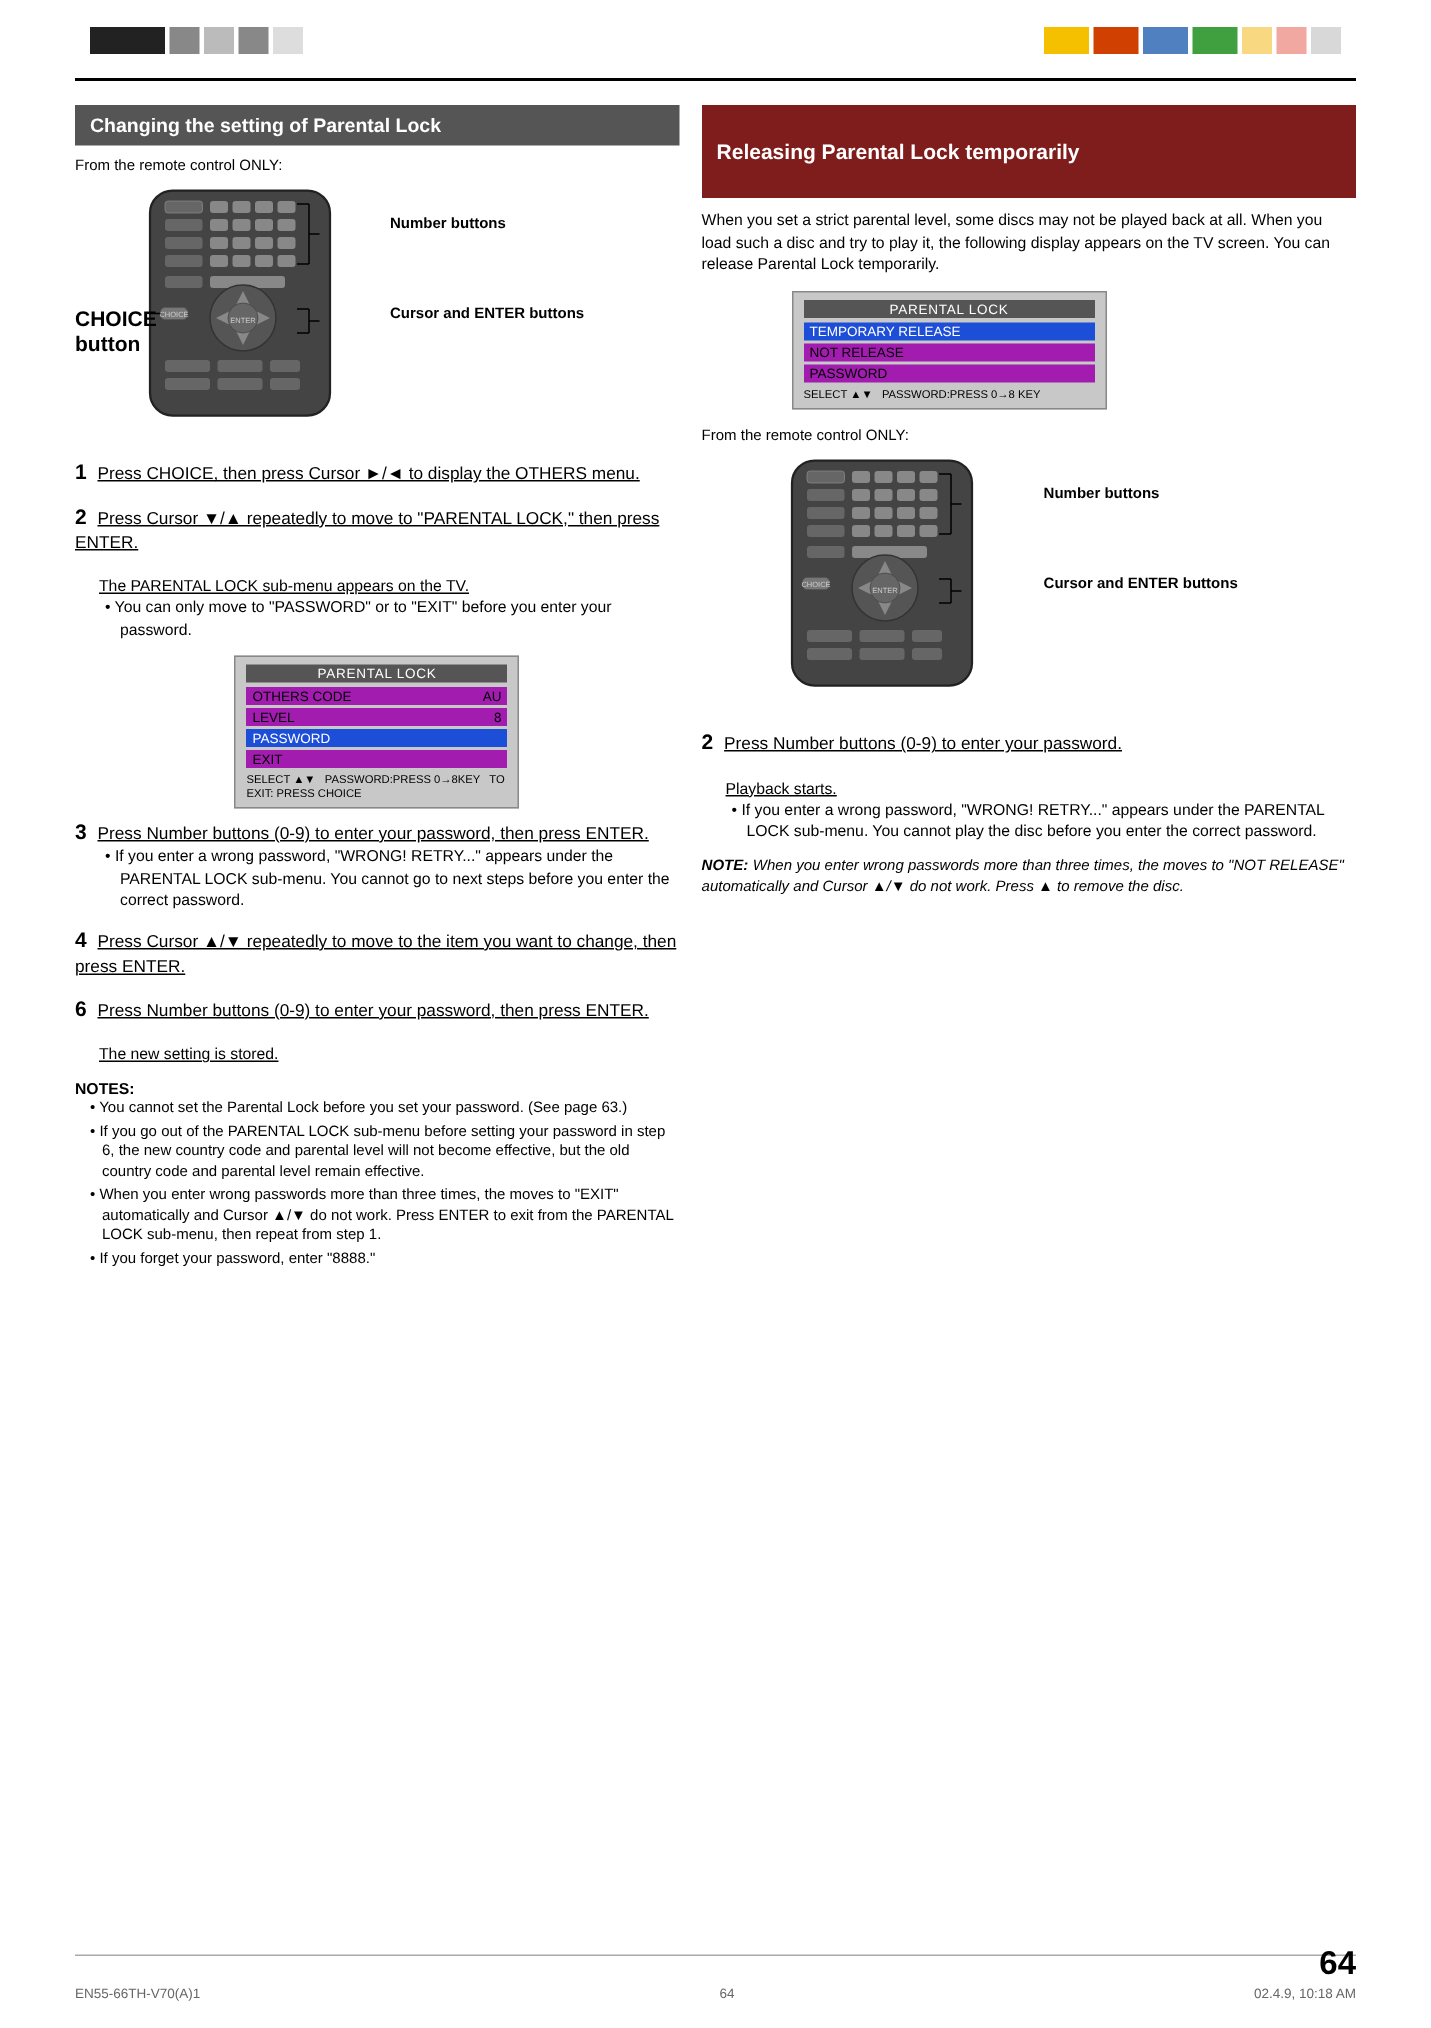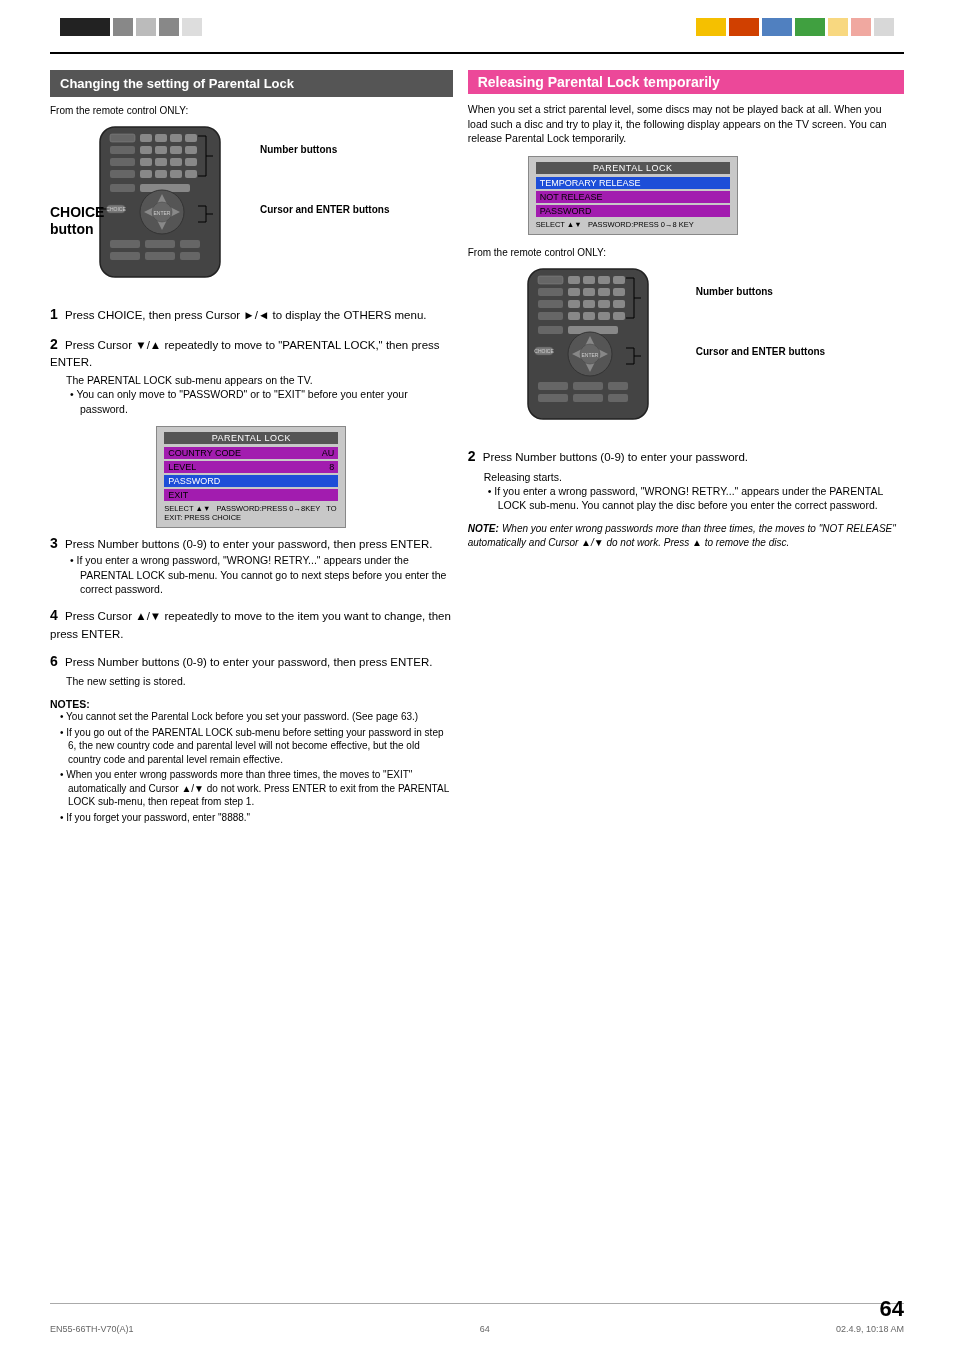--- a/index.html
+++ b/index.html
@@ -61,25 +61,25 @@
     
     .section-header {
       background: #555;
       color: #fff;
       font-size: 13px;
       font-weight: bold;
       padding: 6px 10px;
       margin-bottom: 8px;
     }
     .section-header-right {
-      background: #ec4899;
+      background: #7f1d1d;
       color: #fff;
       font-size: 14px;
       font-weight: bold;
-      padding: 4px 10px;
+      padding: 23px 10px;
       margin-bottom: 8px;
     }
 
     .from-remote {
       font-size: 10px;
       margin-bottom: 6px;
     }
 
     
     .step {
@@ -87,26 +87,28 @@
       font-size: 11.5px;
       line-height: 1.4;
     }
     .step-num {
       font-size: 14px;
       font-weight: bold;
       margin-right: 4px;
     }
     .step-text {
       display: inline;
+      text-decoration: underline;
     }
     .step-sub {
       margin-left: 16px;
-      margin-top: 3px;
+      margin-top: 14px;
       font-size: 10.5px;
       line-height: 1.35;
+      text-decoration: underline;
     }
     .bullet {
       margin-left: 20px;
       text-indent: -10px;
       padding-left: 10px;
       font-size: 10.5px;
       line-height: 1.35;
       margin-bottom: 2px;
     }
 
@@ -322,21 +324,21 @@
         <span class="step-text">Press Cursor ▼/▲ repeatedly to move  to "PARENTAL LOCK," then press ENTER.</span>
         <div class="step-sub">
           <span>The PARENTAL LOCK sub-menu appears on the TV.</span>
         </div>
         <div class="bullet">• <span>You can only move  to "PASSWORD" or to "EXIT" before you enter your password.</span></div>
       </div>
 
       <div class="pl-screen">
         <div class="pl-title">PARENTAL LOCK</div>
         <div class="pl-row">
-          <span>COUNTRY CODE</span>
+          <span>OTHERS CODE</span>
             <span>AU</span>
         </div>
         <div class="pl-row">
           <span>LEVEL</span>
             <span>8</span>
         </div>
         <div class="pl-row highlight">
           <span>PASSWORD</span>
             <span></span>
         </div>
@@ -465,21 +467,21 @@
         <div style="position:absolute;left:228px;top:82px;font-size:10px;font-weight:bold;line-height:1.2;">
           <span>Cursor and ENTER buttons</span>
         </div>
       </div>
 
 
       <div class="step">
         <span class="step-num">2</span>
         <span class="step-text">Press Number buttons (0-9) to enter your password.</span>
         <div class="step-sub">
-          <span>Releasing starts.</span>
+          <span>Playback starts.</span>
         </div>
         <div class="bullet">• <span>If you enter a wrong password, "WRONG! RETRY..." appears under the PARENTAL LOCK sub-menu. You cannot play the disc before you enter the correct password.</span></div>
       </div>
 
       <div style="margin-top:10px;">
         <span class="note-label">NOTE:</span>
         <span class="note-italic">When you enter wrong passwords more than three times, the  moves to "NOT RELEASE" automatically and Cursor ▲/▼ do not work. Press ▲ to remove the disc.</span>
       </div>
     </div>
 

